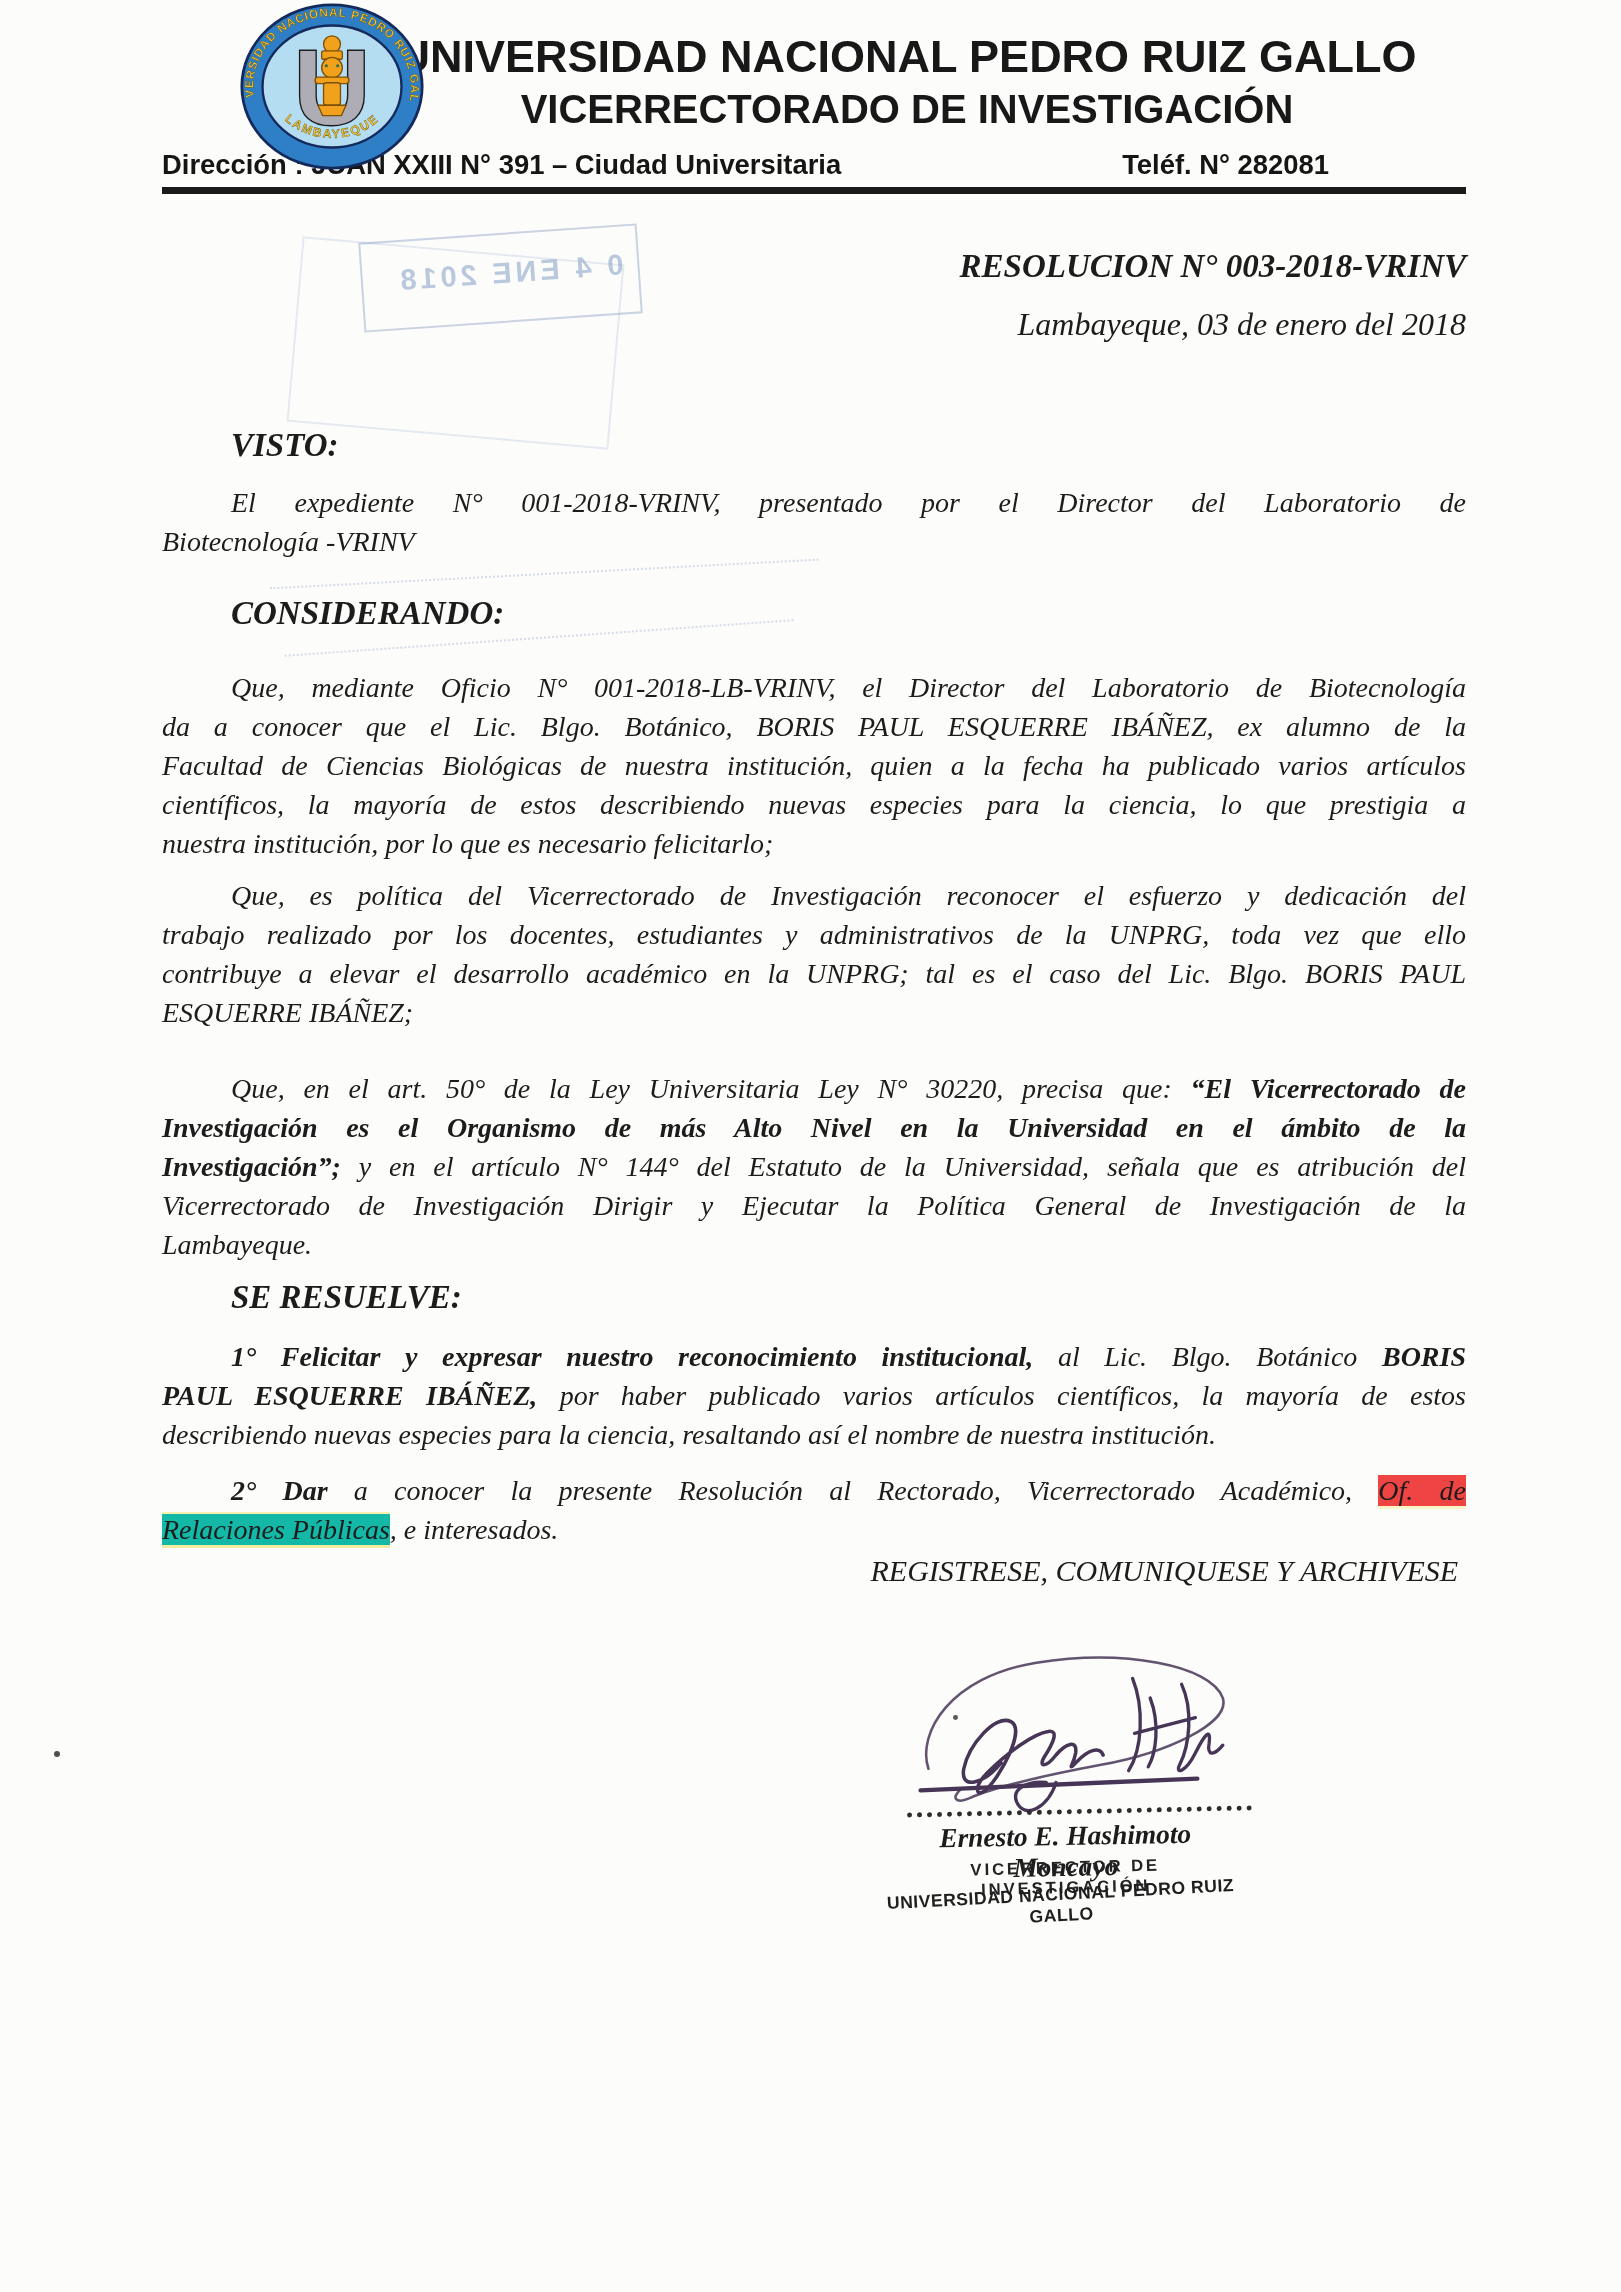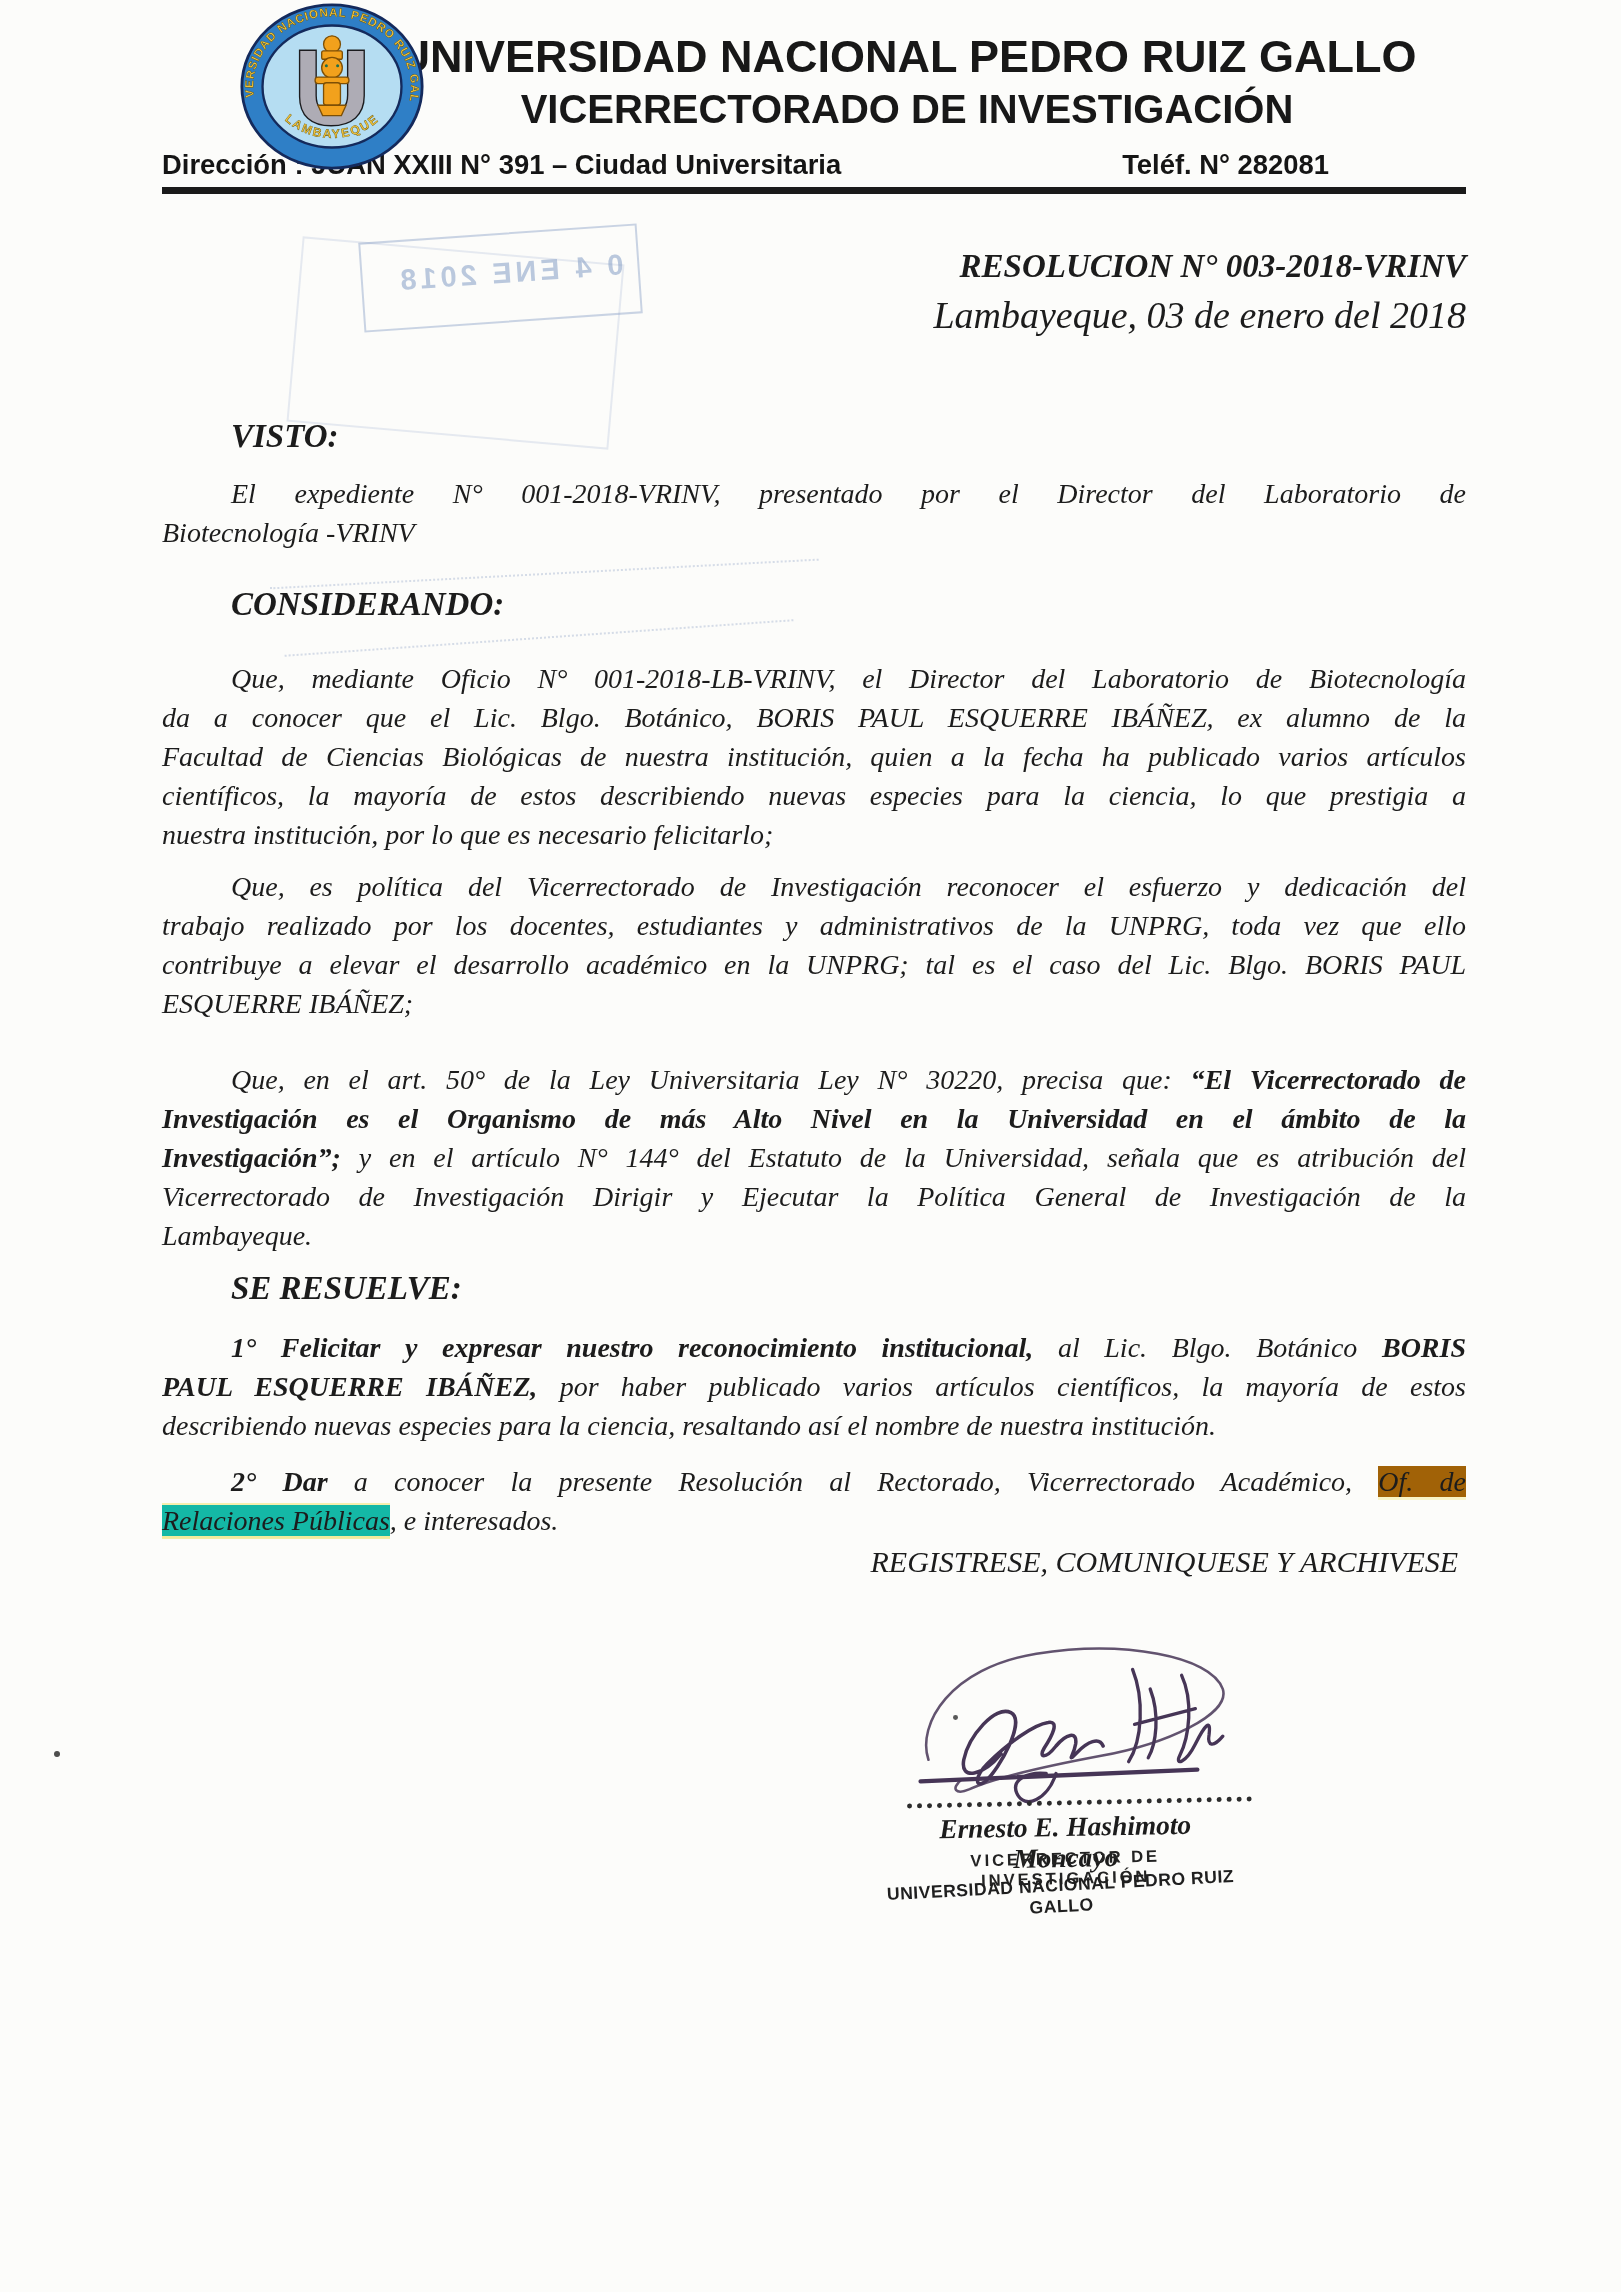--- a/index.html
+++ b/index.html
@@ -33,38 +33,38 @@
   .stamp-ghost { position:absolute; left:294px; top:250px; width:323px; height:186px;
     border:2px solid rgba(140,160,200,.20); transform:rotate(5deg); }
   .ghost-dots1, .ghost-dots2 { position:absolute; border-bottom:2.9px dotted rgba(135,155,195,.33); }
   .ghost-dots1 { left:270px; top:573px; width:549px; transform:rotate(-3deg); }
   .ghost-dots2 { left:284px; top:637px; width:510px; transform:rotate(-4deg); }
 
   
   .doc { font-style:italic; font-size:28px; line-height:39px; }
   .titleblock { text-align:right; padding-left:196px; margin-top:33px; }
   .res-title { font-weight:700; font-size:33px; line-height:39px; }
-  .dateline { font-size:38px; margin-top:10px; }
+  .dateline { font-size:32px; margin-top:19px; }
   .heading { font-weight:700; font-size:33px; margin-left:69px; line-height:39px; }
   .h-visto { margin-top:82px; }
   .h-considerando { margin-top:33px; }
   .h-resuelve { margin-top:13.7px; }
   .para { margin-top:0; }
   .p1 { margin-top:17.6px; }
   .p2 { margin-top:35px; }
   .p3 { margin-top:13.7px; }
   .p4 { margin-top:37px; }
   .p5 { margin-top:19.6px; }
   .p6 { margin-top:17.6px; }
   .line { text-align:justify; }
   .line.just { text-align:justify; text-align-last:justify; }
   .para .line:first-child { text-indent:69px; }
   .b { font-weight:700;margin-top:24px; }
   .hl { background:#14b8a6; box-shadow:0 2.9px 0 #f3eb9c, 0 -2px 0 #f6efae; }
-  .hl2 { background:#a16207; box-shadow:0 2.9px 0 #f9f4c6; }
+  .hl2 { background:#ef4444; box-shadow:0 2.9px 0 #f9f4c6; }
   .closing { margin-top:0; text-align:right; padding-right:7.8px;
     font-size:30px; line-height:43px; }
 
   
   .sigblock { position:relative; margin-left:727px; margin-top:35px; width:392px; height:294px; }
   .sig-svg { position:absolute; left:9.8px; top:15.7px; width:368px; height:172px; }
   .sig-rule { position:absolute; left:17.6px; top:182px; width:345px;
     border-bottom:5.9px dotted #2c2c2c; transform:rotate(-1.2deg); }
   .sig-name { position:absolute; left:0; top:194px; width:353px; text-align:center;
     font-style:italic; font-weight:700; font-size:27.4px; transform:rotate(-1deg); }

